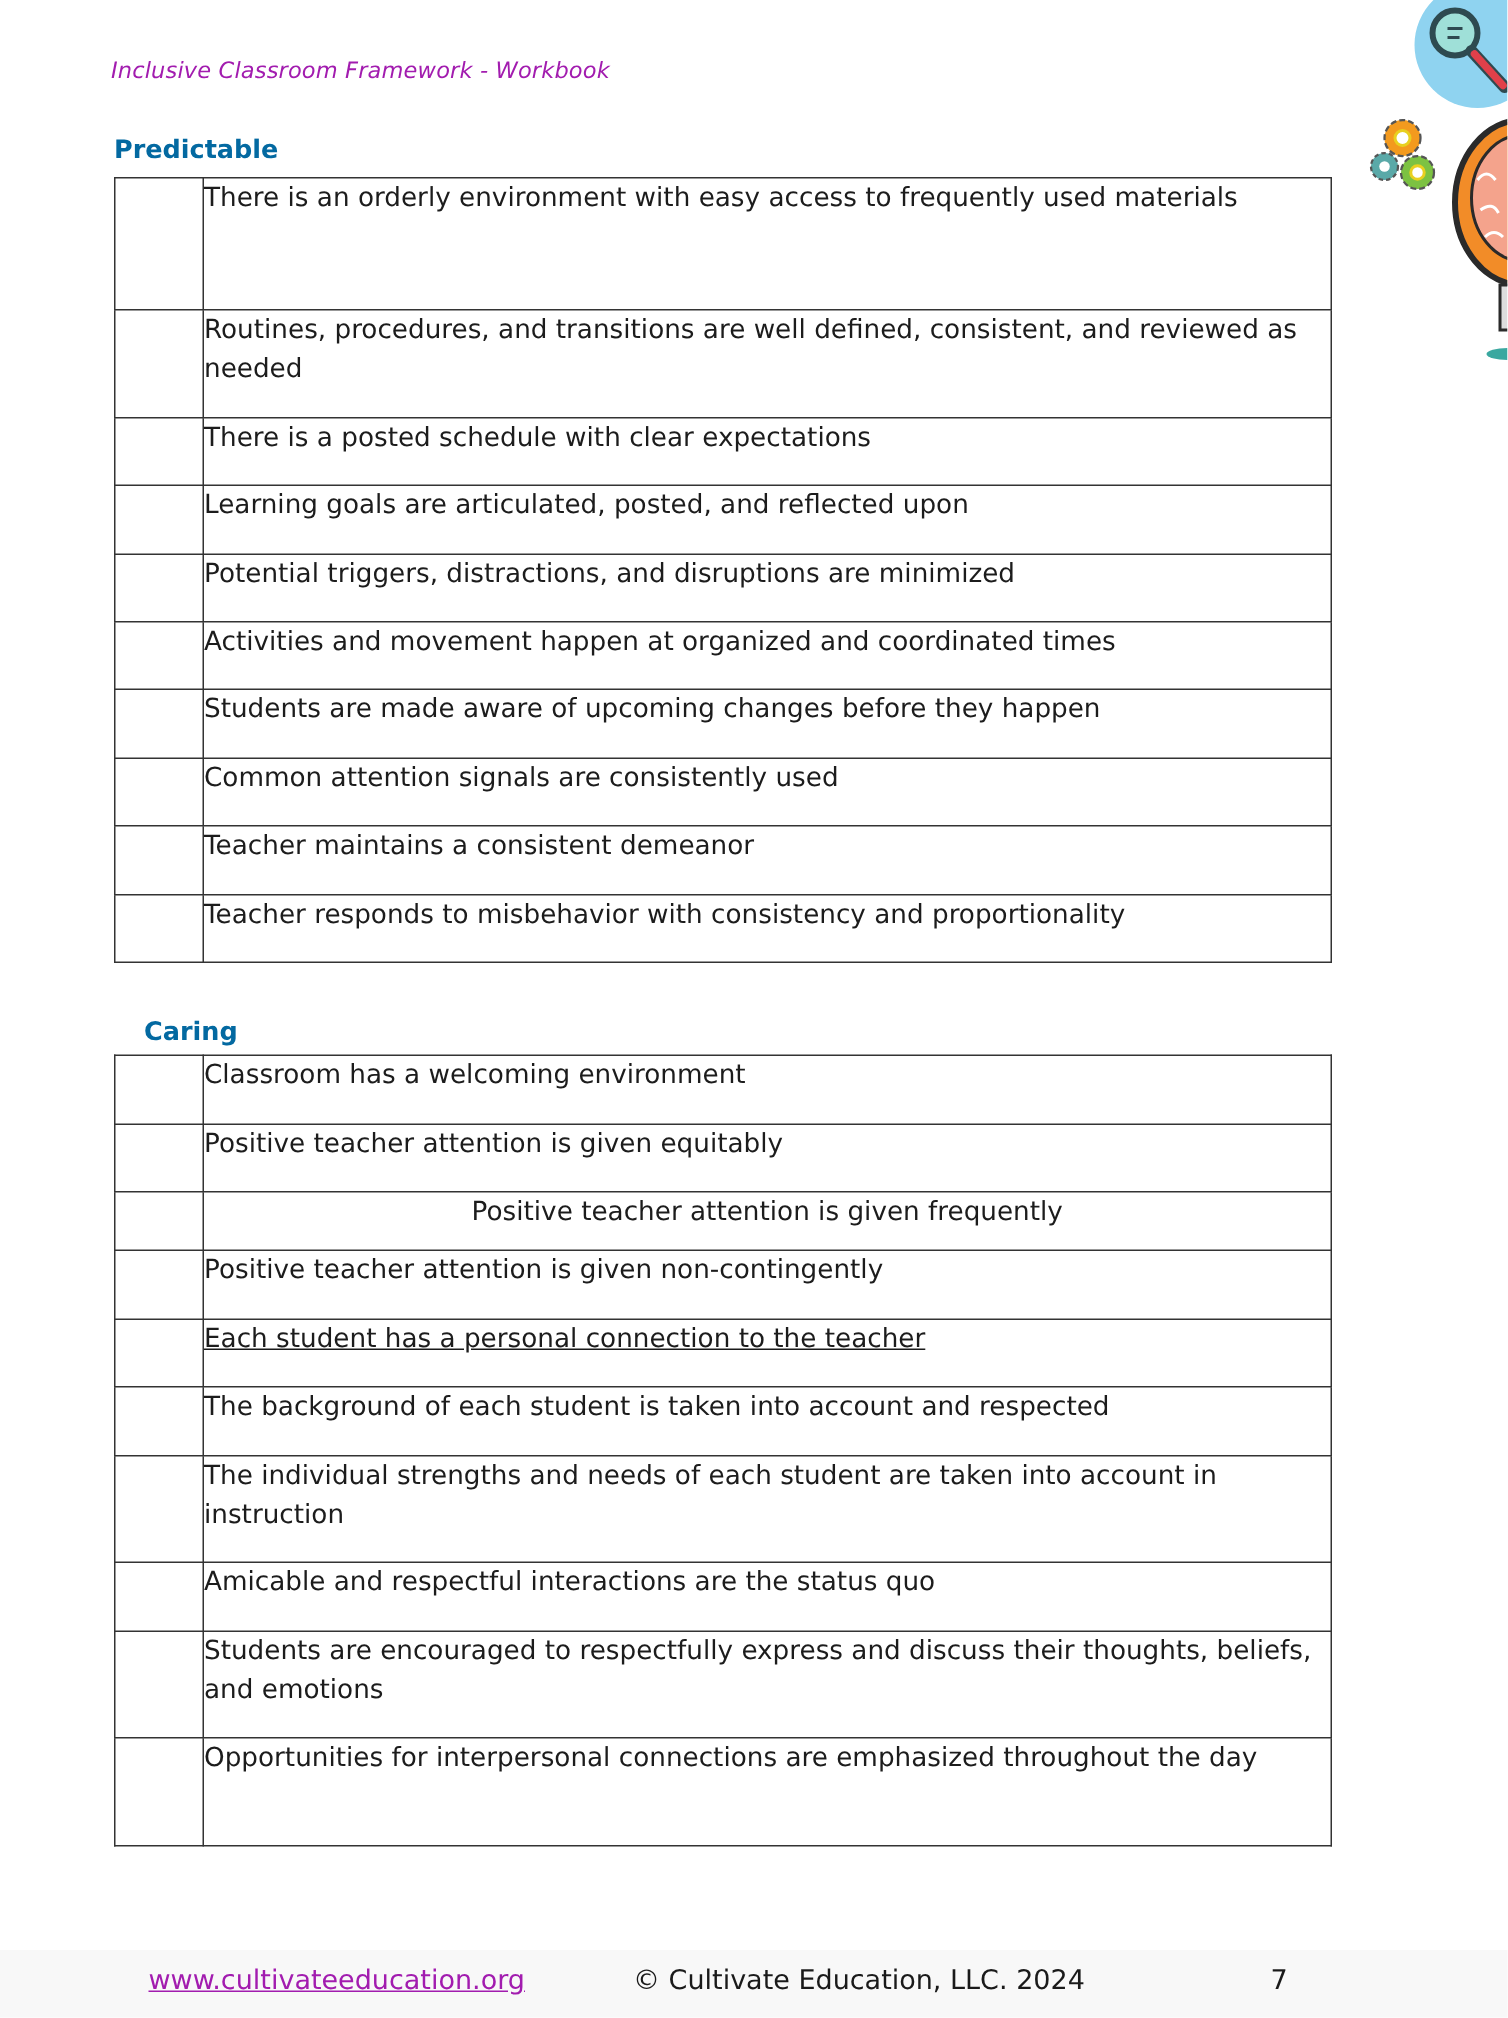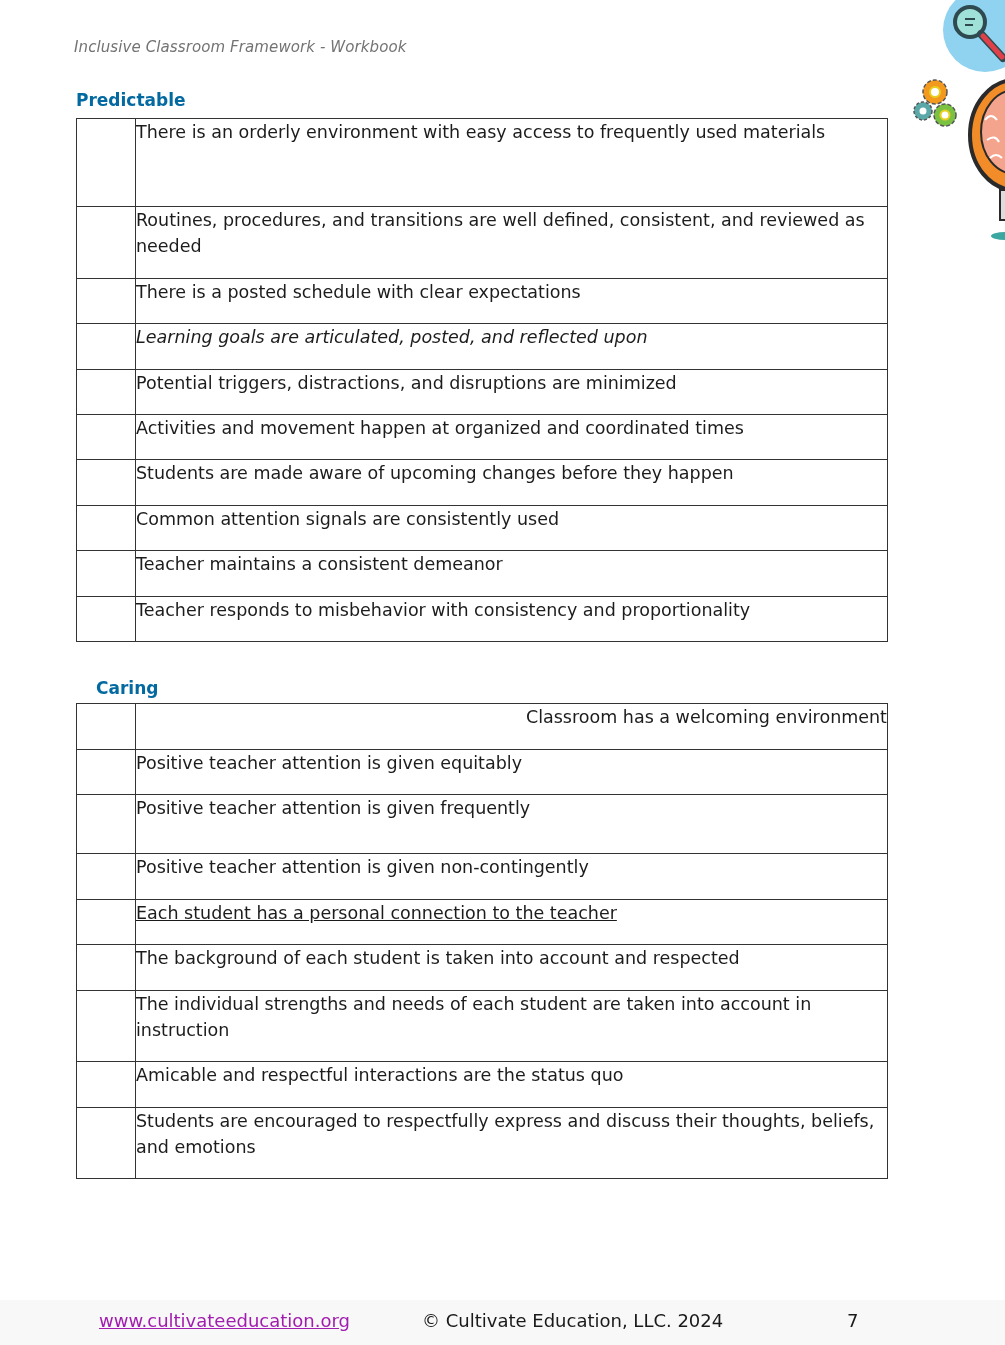--- a/index.html
+++ b/index.html
@@ -2,21 +2,21 @@
 <html><head>
   <meta charset="utf-8">
   <style>
     html, body { margin: 0; padding: 0; }
     body {
       width: 1005px; height: 1345px; background: #ffffff; position: relative; overflow: hidden;
       font-family: "DejaVu Sans", sans-serif; color: #1a1a1a;
     }
     .header-title {
       position: absolute; left: 74px; top: 38px;
-      font-size: 15px; font-style: italic; color: #737373; letter-spacing: 0.1px;
+      font-size: 15px; font-style: italic; color: #a21caf; letter-spacing: 0.1px;
       font-family: "DejaVu Sans", sans-serif;
     }
     .section-title {
       position: absolute; left: 76px; font-weight: bold; font-size: 17px; color: #0369a1;
       font-family: "DejaVu Sans", sans-serif;
     }
     table.checklist {
       position: absolute; left: 76px; width: 812px;
       border-collapse: collapse; table-layout: fixed;
     }
@@ -88,21 +88,21 @@
       <td class="text-cell">There is an orderly environment with easy access to frequently used materials</td>
     </tr>
     <tr style="height:72px;">
       <td class="check-cell"></td>
       <td class="text-cell">Routines, procedures, and transitions are well defined, consistent, and reviewed as needed</td>
     </tr>
     <tr style="height:45px;">
       <td class="check-cell"></td>
       <td class="text-cell">There is a posted schedule with clear expectations</td>
     </tr>
-    <tr style="height:46px;font-style:italic;">
+    <tr style="height:46px;">
       <td class="check-cell"></td>
       <td class="text-cell">Learning goals are articulated, posted, and reflected upon</td>
     </tr>
     <tr style="height:45px;">
       <td class="check-cell"></td>
       <td class="text-cell">Potential triggers, distractions, and disruptions are minimized</td>
     </tr>
     <tr style="height:45px;margin-left:36px;">
       <td class="check-cell"></td>
       <td class="text-cell">Activities and movement happen at organized and coordinated times</td>
@@ -122,29 +122,29 @@
     <tr style="height:45px;">
       <td class="check-cell"></td>
       <td class="text-cell">Teacher responds to misbehavior with consistency and proportionality</td>
     </tr>
   </tbody>
 </table>
 
 <div class="section-title" style="top:678px;margin-left:20px;">Caring</div>
 <table class="checklist" style="top:703px;">
   <tbody>
-    <tr style="height:46px;text-align:right;">
+    <tr style="height:46px;">
       <td class="check-cell"></td>
       <td class="text-cell">Classroom has a welcoming environment</td>
     </tr>
     <tr style="height:45px;">
       <td class="check-cell"></td>
       <td class="text-cell">Positive teacher attention is given equitably</td>
     </tr>
-    <tr style="height:59px;">
+    <tr style="height:39px;text-align:center;">
       <td class="check-cell"></td>
       <td class="text-cell">Positive teacher attention is given frequently</td>
     </tr>
     <tr style="height:46px;">
       <td class="check-cell"></td>
       <td class="text-cell">Positive teacher attention is given non-contingently</td>
     </tr>
     <tr style="height:45px;text-decoration:underline;">
       <td class="check-cell"></td>
       <td class="text-cell">Each student has a personal connection to the teacher</td>
@@ -158,20 +158,24 @@
       <td class="text-cell">The individual strengths and needs of each student are taken into account in instruction</td>
     </tr>
     <tr style="height:46px;">
       <td class="check-cell"></td>
       <td class="text-cell">Amicable and respectful interactions are the status quo</td>
     </tr>
     <tr style="height:71px;">
       <td class="check-cell"></td>
       <td class="text-cell">Students are encouraged to respectfully express and discuss their thoughts, beliefs, and emotions</td>
     </tr>
+    <tr style="height:72px;">
+      <td class="check-cell"></td>
+      <td class="text-cell">Opportunities for interpersonal connections are emphasized throughout the day</td>
+    </tr>
   </tbody>
 </table>
 
 <div class="footer">
   <a class="footer-link">www.cultivateeducation.org</a>
   <span class="footer-copy">© Cultivate Education, LLC. 2024</span>
   <span class="footer-page">7</span>
 </div>
 
 </body></html>

